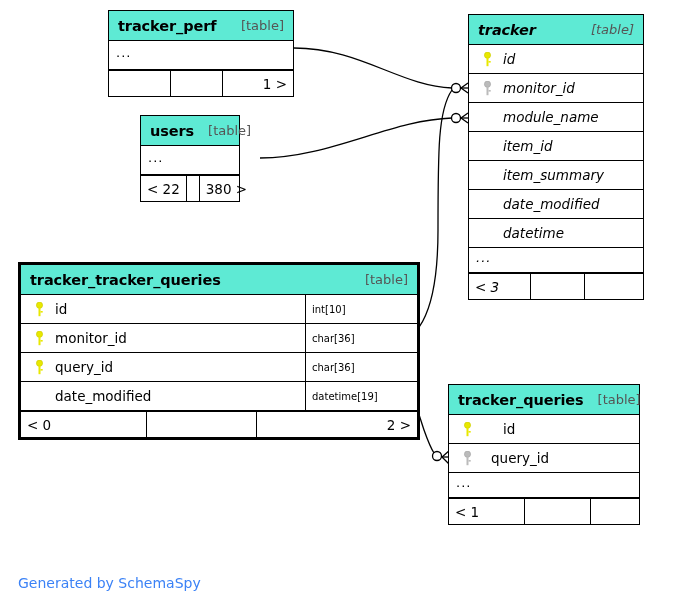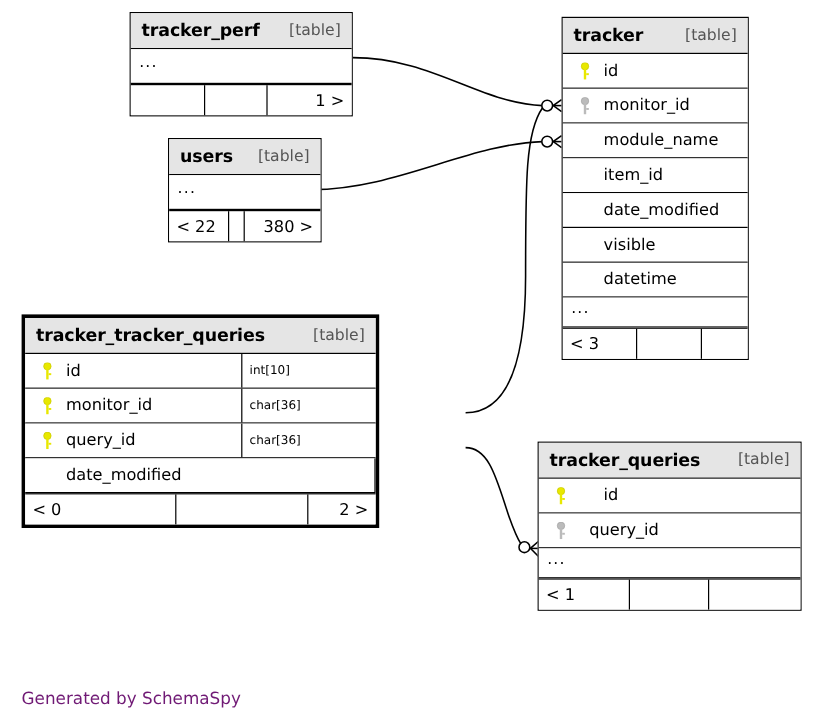--- a/index.html
+++ b/index.html
@@ -43,21 +43,21 @@
     display: flex;
     box-sizing: border-box;
     border-bottom: 1.2px solid #000000;
     height: 29px;
     align-items: center;
     background: #ffffff;
   }
   .row.last { border-bottom: none; }
 
   .hdr {
-    background: #e5e5e5;
+    background: #5eead4;
     height: 30px;
     padding: 0 9px;
     justify-content: space-between;
     border-bottom: 1.2px solid #000000;
     text-align: right;
   }
   .hdr .tname {
     font-weight: bold;
     font-size: 14.5px;
     letter-spacing: -0.1px;
@@ -138,30 +138,30 @@
   
   .key {
     display: block;
     width: 9px;
     height: 15px;
   }
 
   .caption {
     position: absolute;
     font-size: 14px;
-    color: #701a75;
+    color: #3b82f6;
     white-space: nowrap;
   }
 
   
   #node-tracker_perf            { left: 108px;  top: 10px;  width: 186px; }
-  #node-users                   { left: 140px;  top: 115px; width: 128px; }
-  #node-tracker                 { left: 468px;  top: 14px;  width: 156px; }
-  #node-tracker_tracker_queries { left: 18px;   top: 262px; width: 298px; }
-  #node-tracker_queries         { left: 448px;  top: 368px; width: 220px; }
+  #node-users                   { left: 140px;  top: 115px; width: 100px; }
+  #node-tracker                 { left: 468px;  top: 14px;  width: 176px; font-style: italic; }
+  #node-tracker_tracker_queries { left: 18px;   top: 262px; width: 402px; }
+  #node-tracker_queries         { left: 448px;  top: 384px; width: 192px; }
 </style>
 </head>
 <body>
 
 <div id="canvas">
 
   <svg class="edges" viewBox="0 0 681 605" xmlns="http://www.w3.org/2000/svg">
     <defs>
       <marker id="crow" viewBox="0 0 10 10" refX="9" refY="5" markerWidth="7" markerHeight="7" orient="auto-start-reverse">
         <path d="M 10 0 L 0 5 L 10 10 z" fill="#000"></path>
@@ -258,34 +258,34 @@
       </span>
     </div>
 
     <div class="row">
       <span class="colcell">
         <span class="keyslot"></span>
         <span class="cname">item_id</span>
       </span>
     </div>
 
+    <div class="row">
+      <span class="colcell">
+        <span class="keyslot"></span>
+        <span class="cname">item_summary</span>
+      </span>
+    </div>
 
     <div class="row">
       <span class="colcell">
         <span class="keyslot"></span>
         <span class="cname">date_modified</span>
       </span>
     </div>
 
-    <div class="row">
-      <span class="colcell">
-        <span class="keyslot"></span>
-        <span class="cname">visible</span>
-      </span>
-    </div>
 
     <div class="row">
       <span class="colcell">
         <span class="keyslot"></span>
         <span class="cname">datetime</span>
       </span>
     </div>
 
     <div class="row" style="height:25px">
       <span class="ellip">...</span>
@@ -344,20 +344,21 @@
         <span class="cname">query_id</span>
       </span>
       <span class="typecell" style="width:111px">char[36]</span>
     </div>
 
     <div class="row">
       <span class="colcell withtype">
         <span class="keyslot"></span>
         <span class="cname">date_modified</span>
       </span>
+      <span class="typecell" style="width:111px">datetime[19]</span>
     </div>
 
     <div class="row foot last">
       <span class="seg s1" style="width:126px">&lt; 0</span>
       <span class="seg s2" style="width:110px"></span>
       <span class="seg s3 right" style="flex:1">2 &gt;</span>
     </div>
   </div>
 
   <div class="tbl" id="node-tracker_queries">

